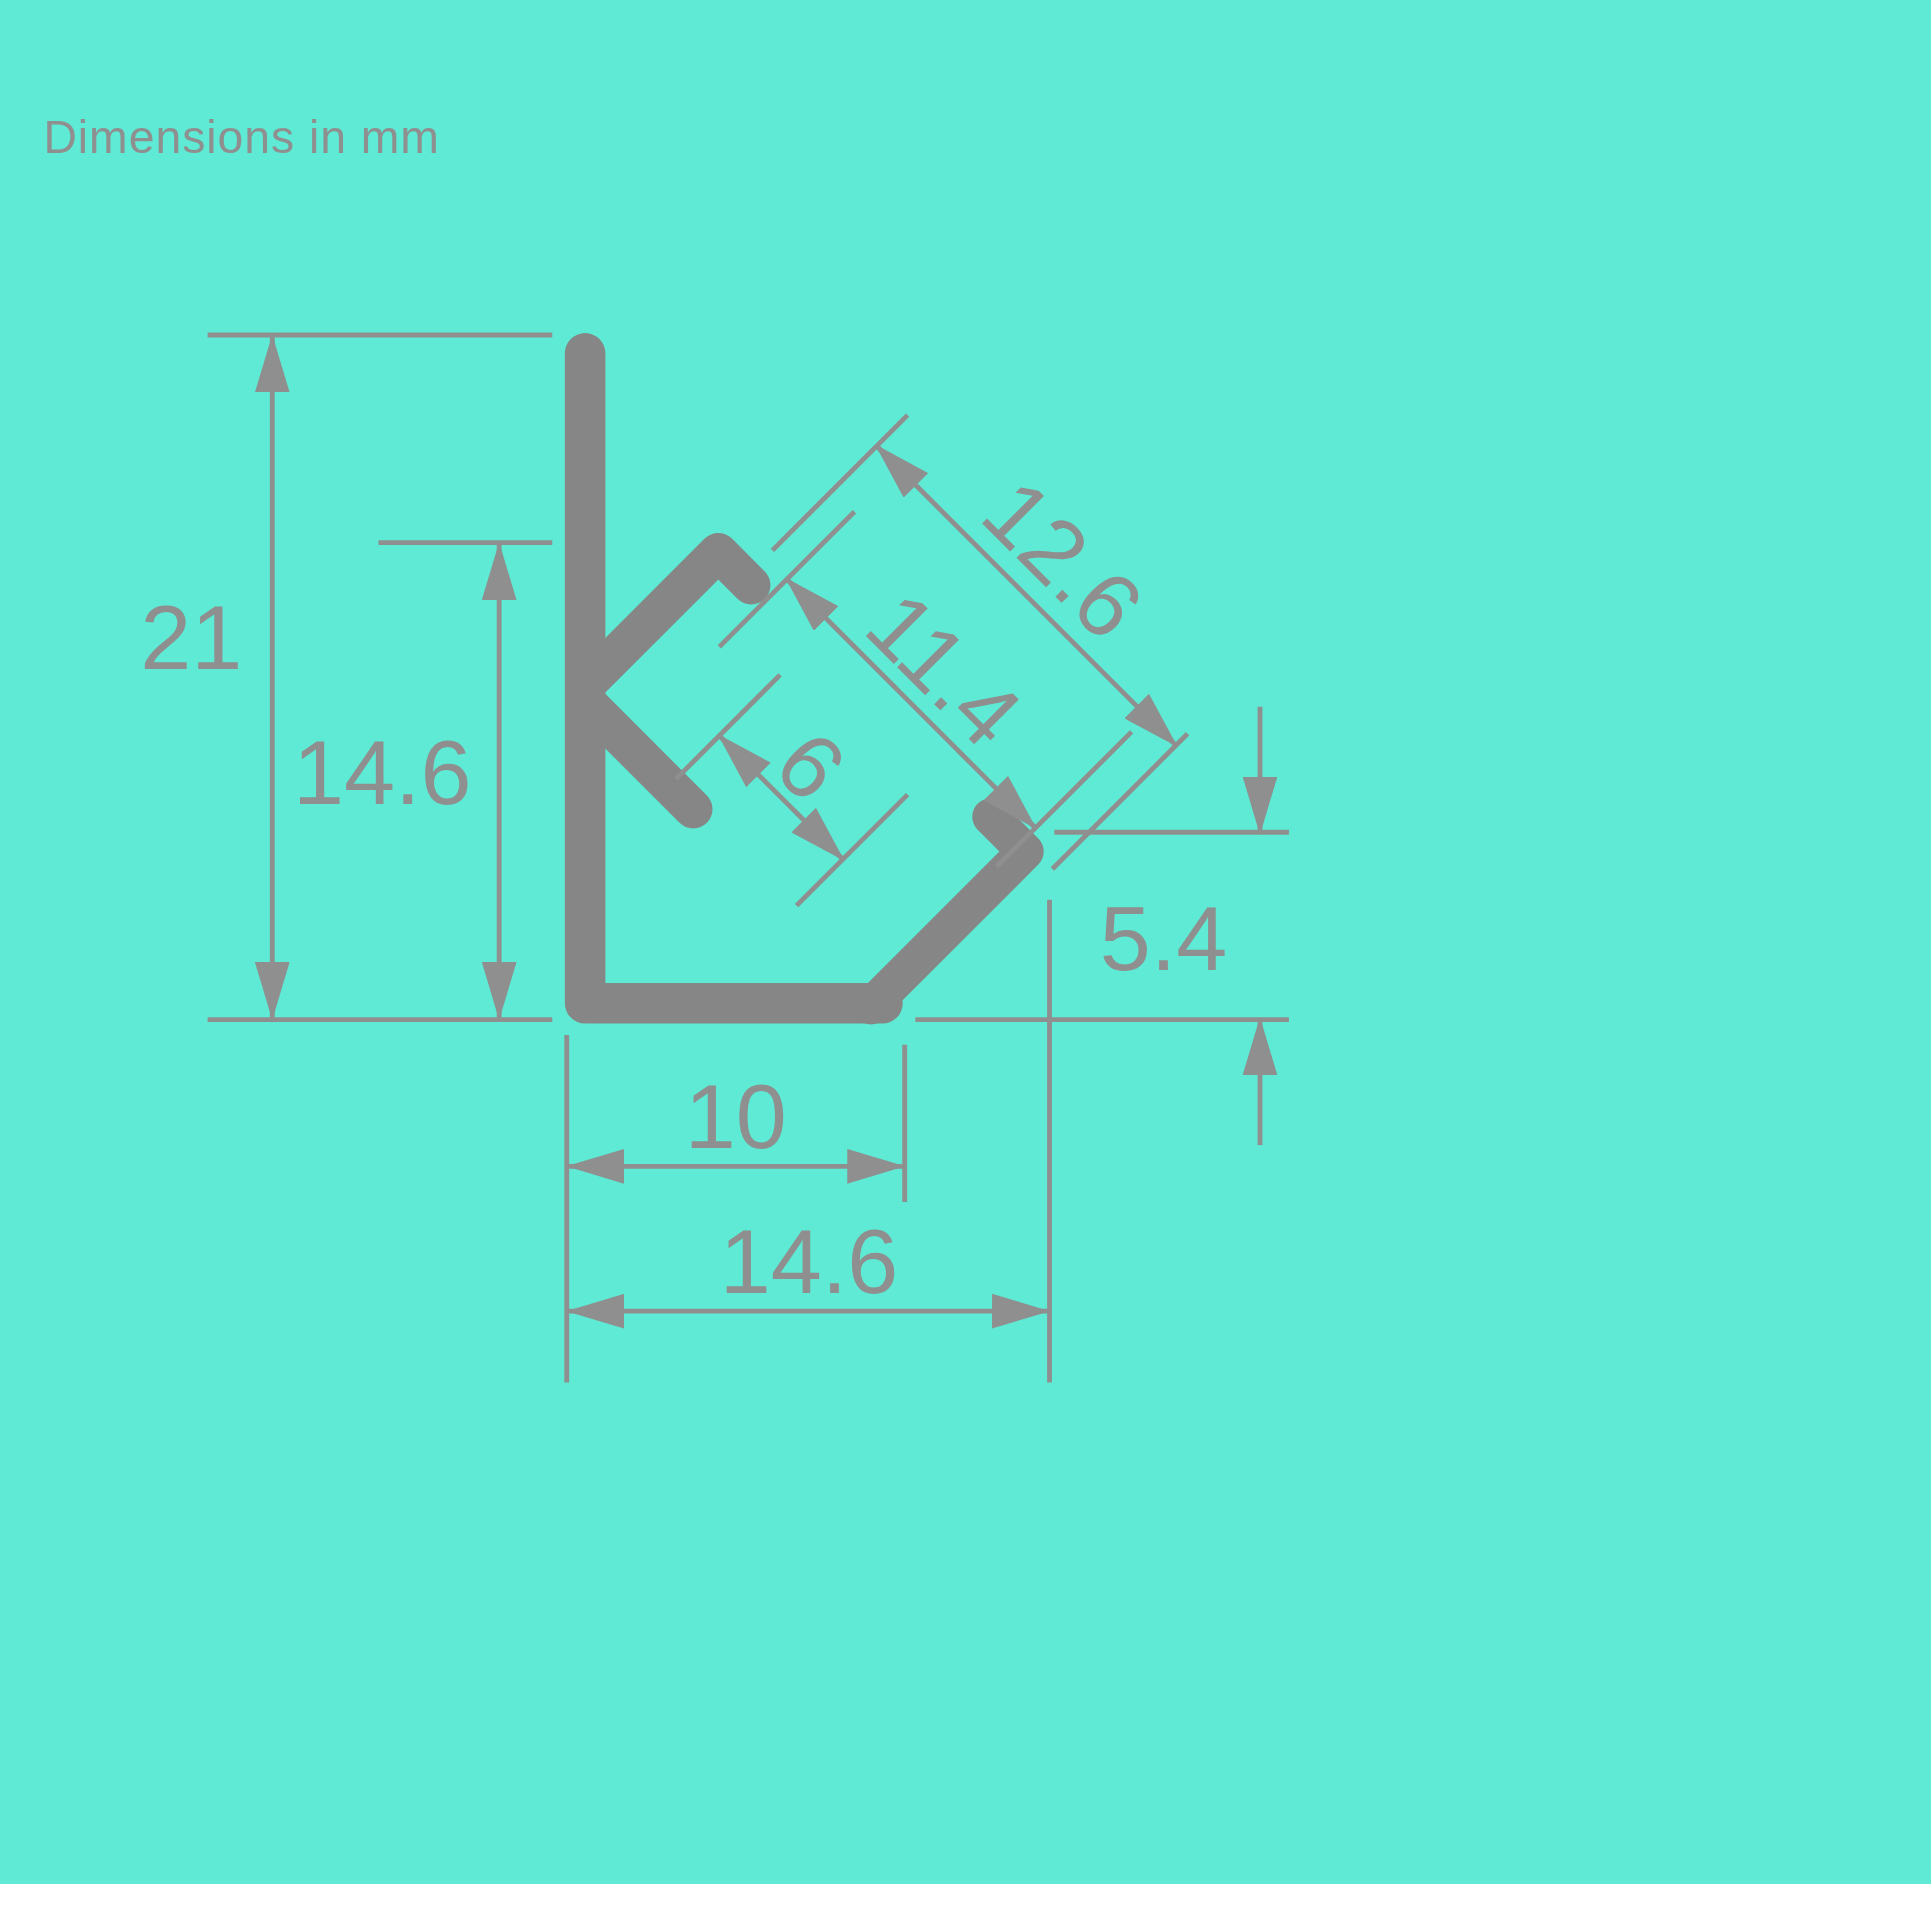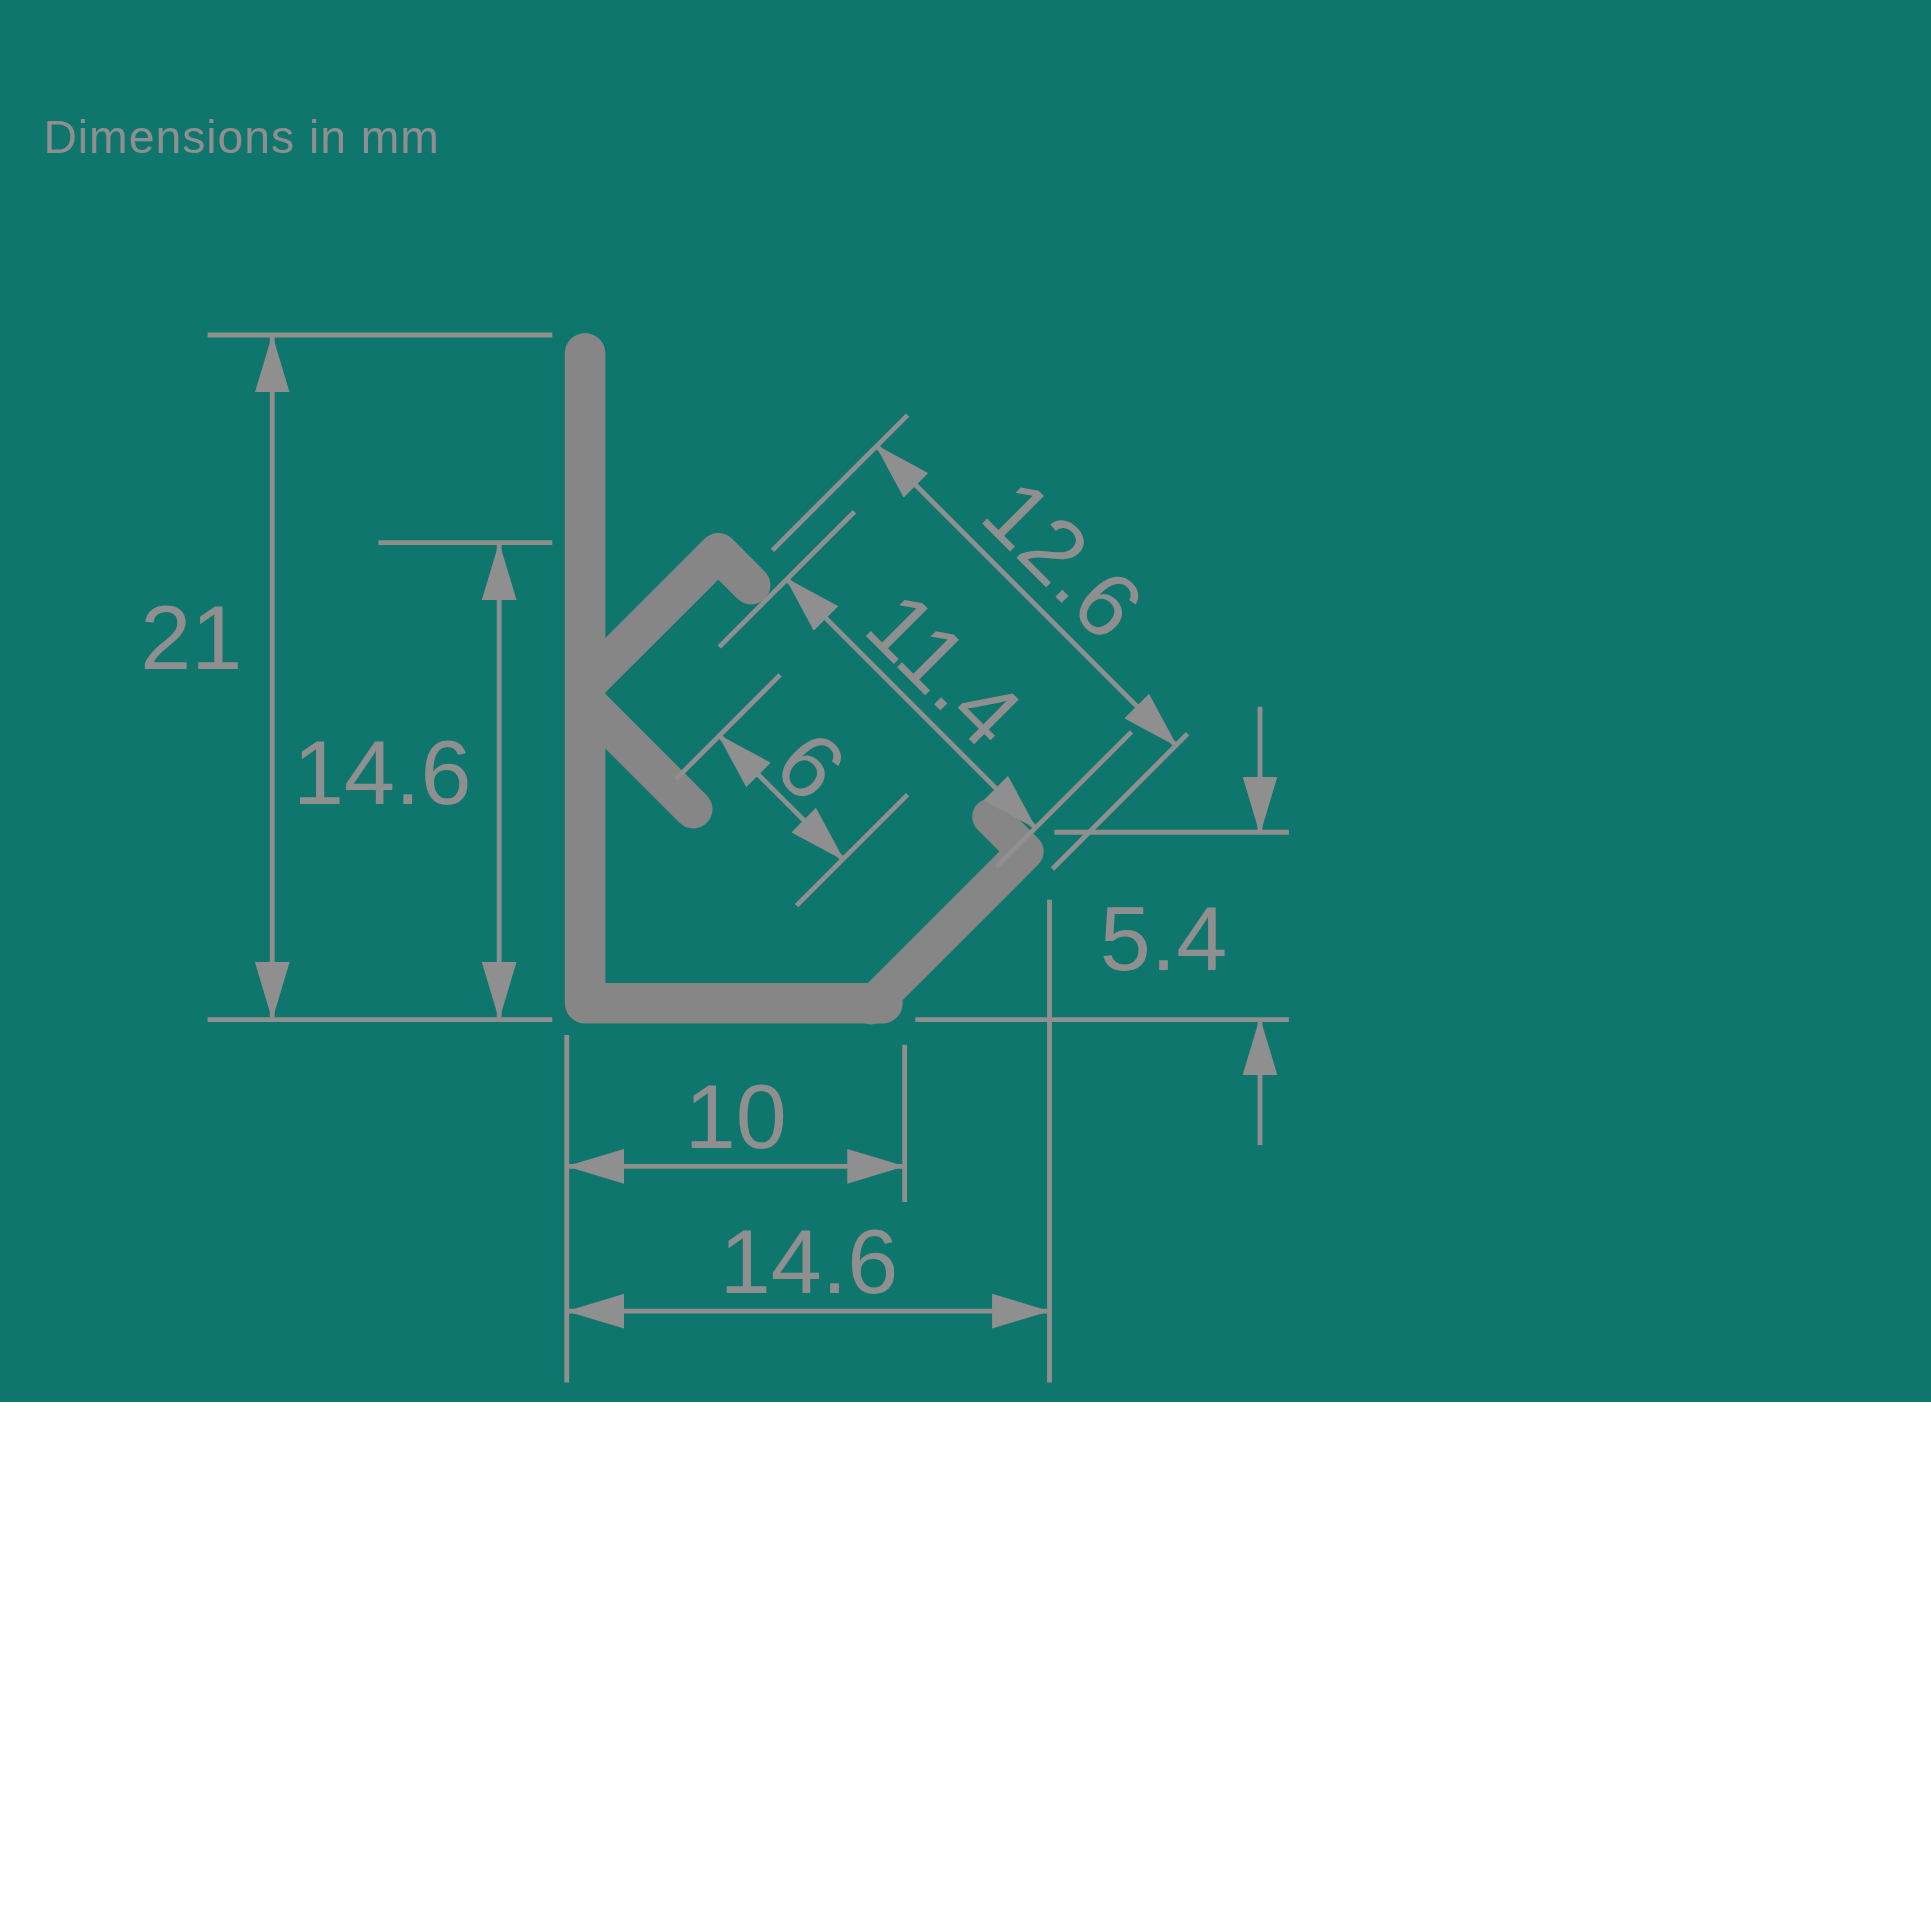--- a/index.html
+++ b/index.html
@@ -6,22 +6,22 @@
     margin: 0;
     padding: 0;
     background: #ffffff;
     width: 1931px;
     height: 1931px;
     font-family: "Liberation Sans", sans-serif;
   }
   .stage {
     position: relative;
     width: 1931px;
-    height: 1402px;
-    background: #0f766e;
+    height: 1884px;
+    background: #5eead4;
     overflow: hidden;
   }
   svg text {
     font-family: "Liberation Sans", sans-serif;
     fill: #8f8f8f;
   }
   .title-text {
     font-size: 48px;
     letter-spacing: 1px;
   }

